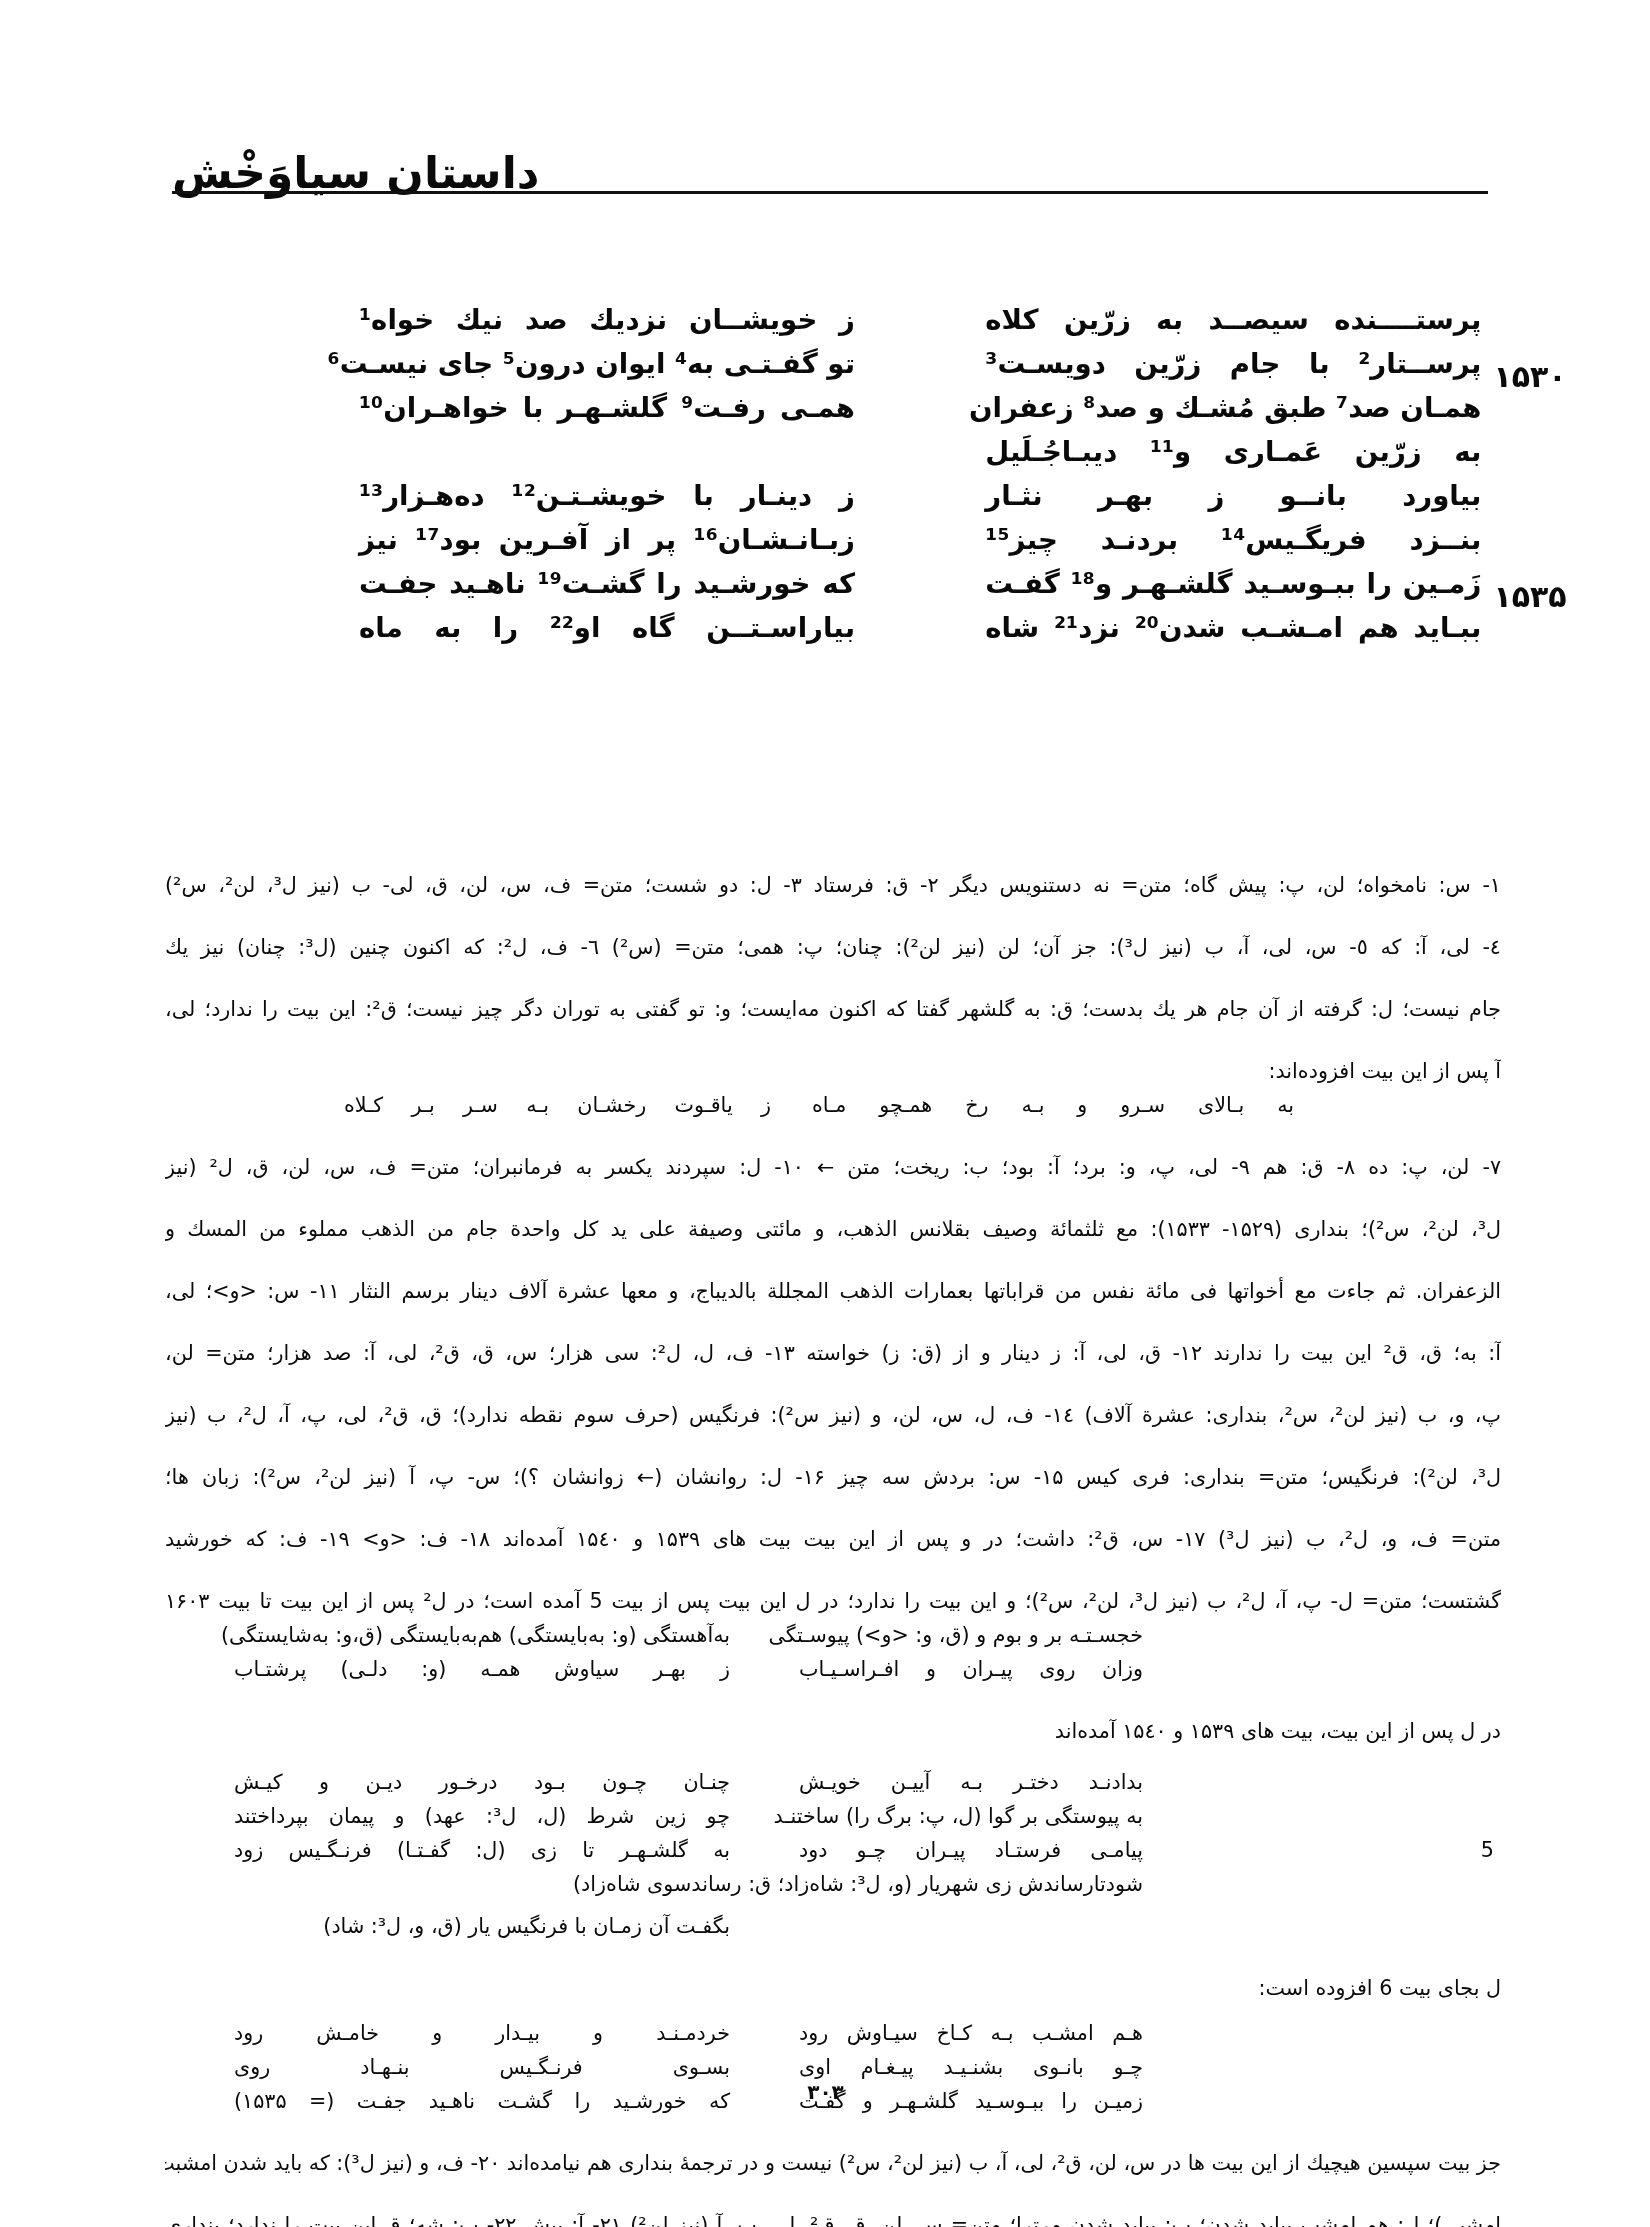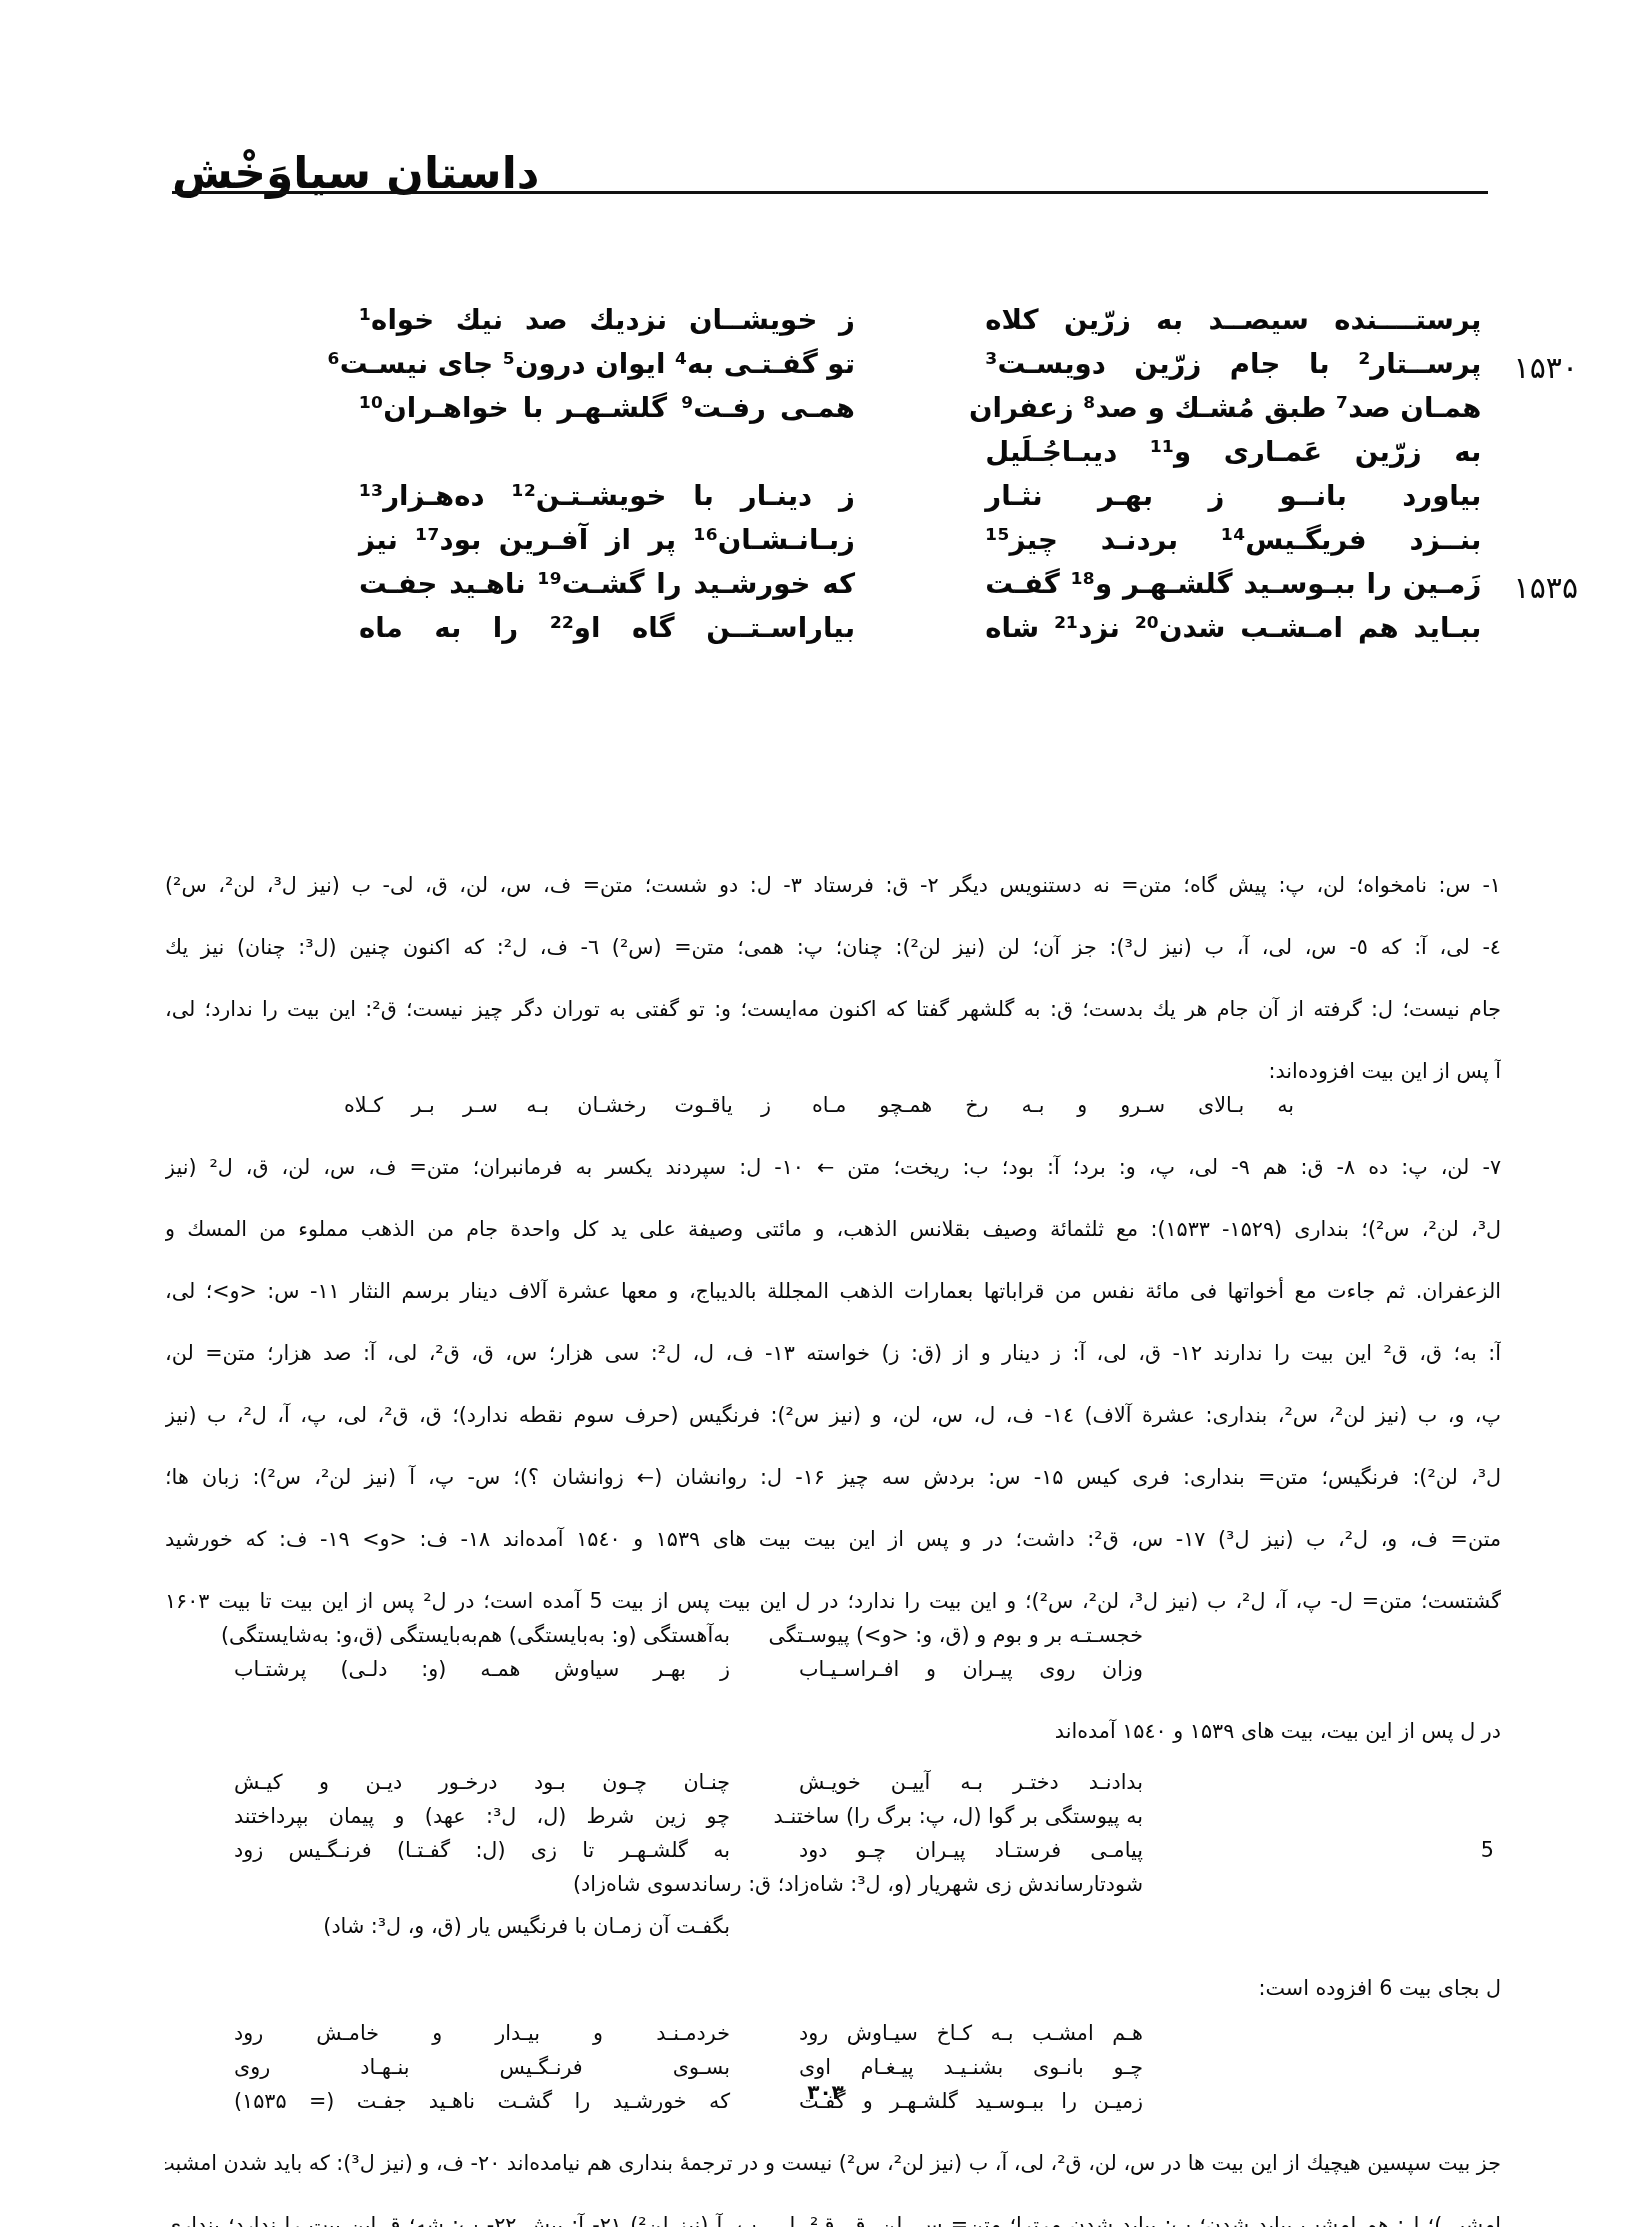--- a/index.html
+++ b/index.html
@@ -12,22 +12,22 @@
     font-size: 44px; font-weight: bold; direction: rtl; margin-top: 6px;
   }
   .header-rule {
     position: absolute; left: 172px; top: 191px; width: 1316px; height: 3.4px; background: #111;
   }
   .verses {
     position: absolute; left: 262px; top: 303px; width: 1240px; direction: rtl;
   }
   .verse-row { position: relative; height: 44px; }
   .verse-num {
-    position: absolute; right: -76px; top: 3px; width: 96px; text-align: right;
-    font-size: 30px; font-weight: normal;
+    position: absolute; right: -76px; top: 12px; width: 96px; text-align: center;
+    font-size: 30px; font-weight: bold;
   }
   .hemi {
     position: absolute; top: 0; width: 496px; font-size: 27.6px; font-weight: bold;
     text-align: justify; text-align-last: justify; white-space: nowrap;
   }
   .hemi.first { right: 20.7px; }
   .hemi.second { right: 647px; }
   .footnotes {
     position: absolute; left: 165px; top: 840px; width: 1336px; direction: rtl;
     font-size: 20.7px; line-height: 34px;

